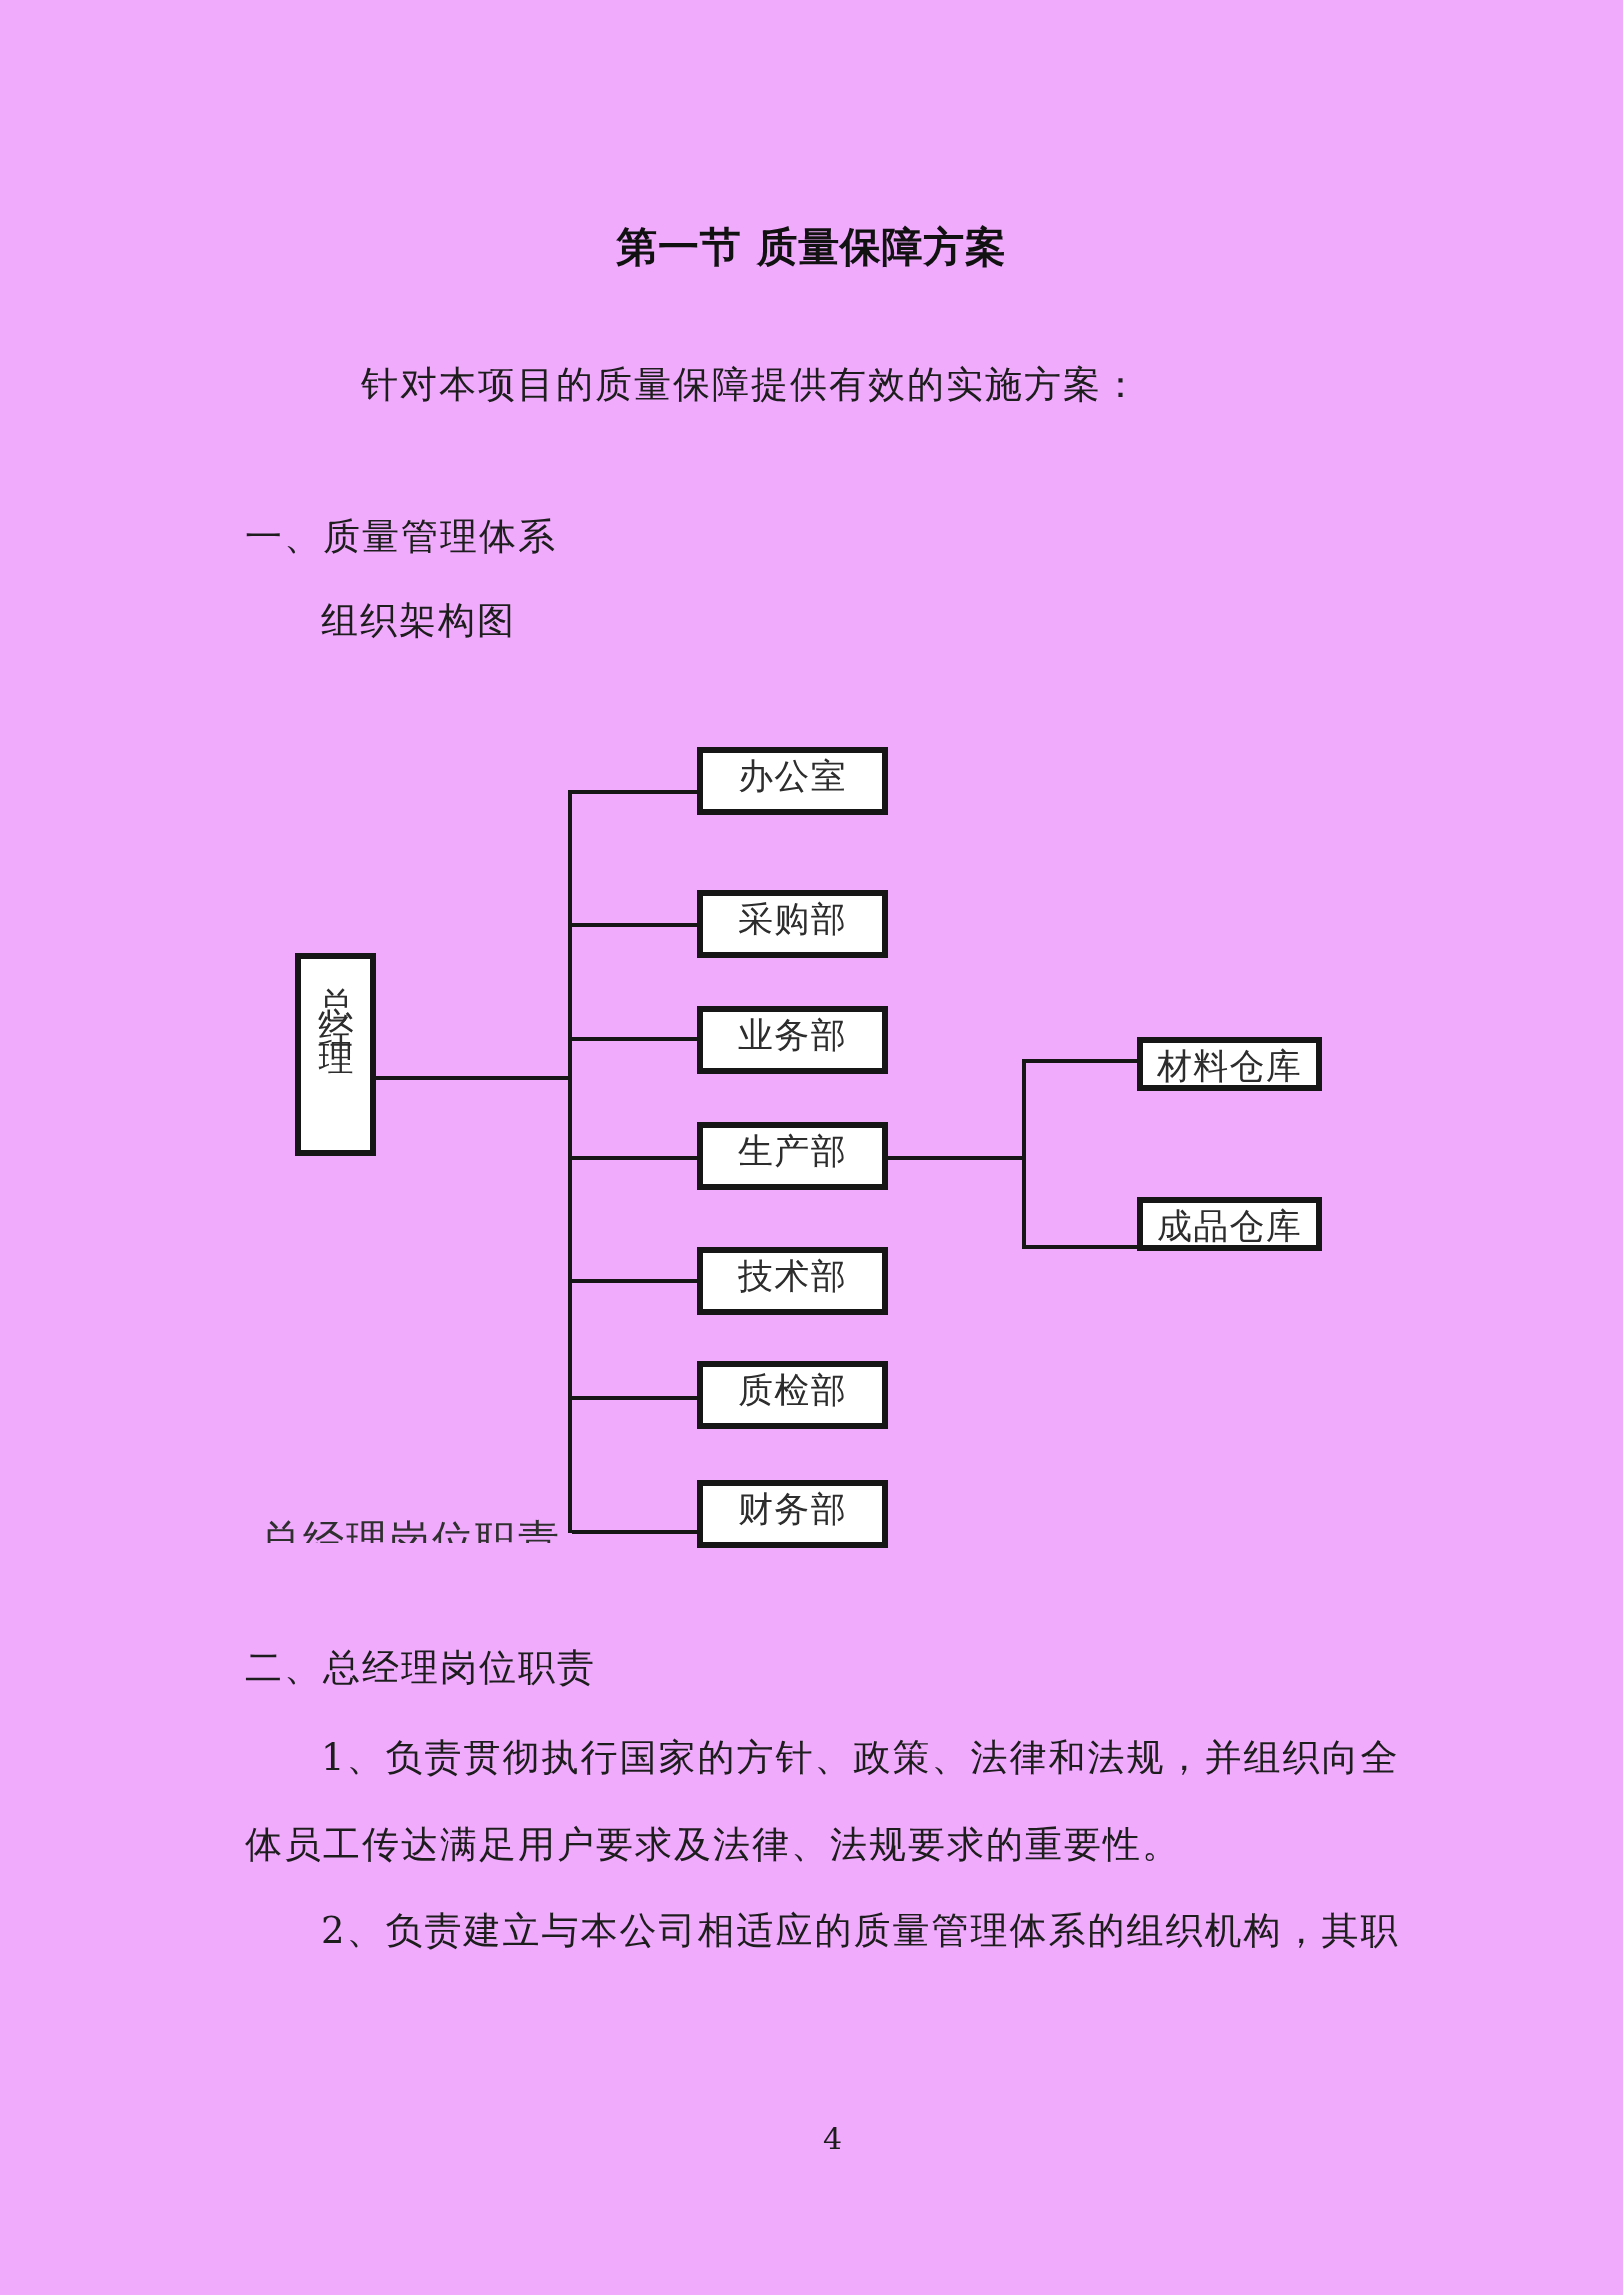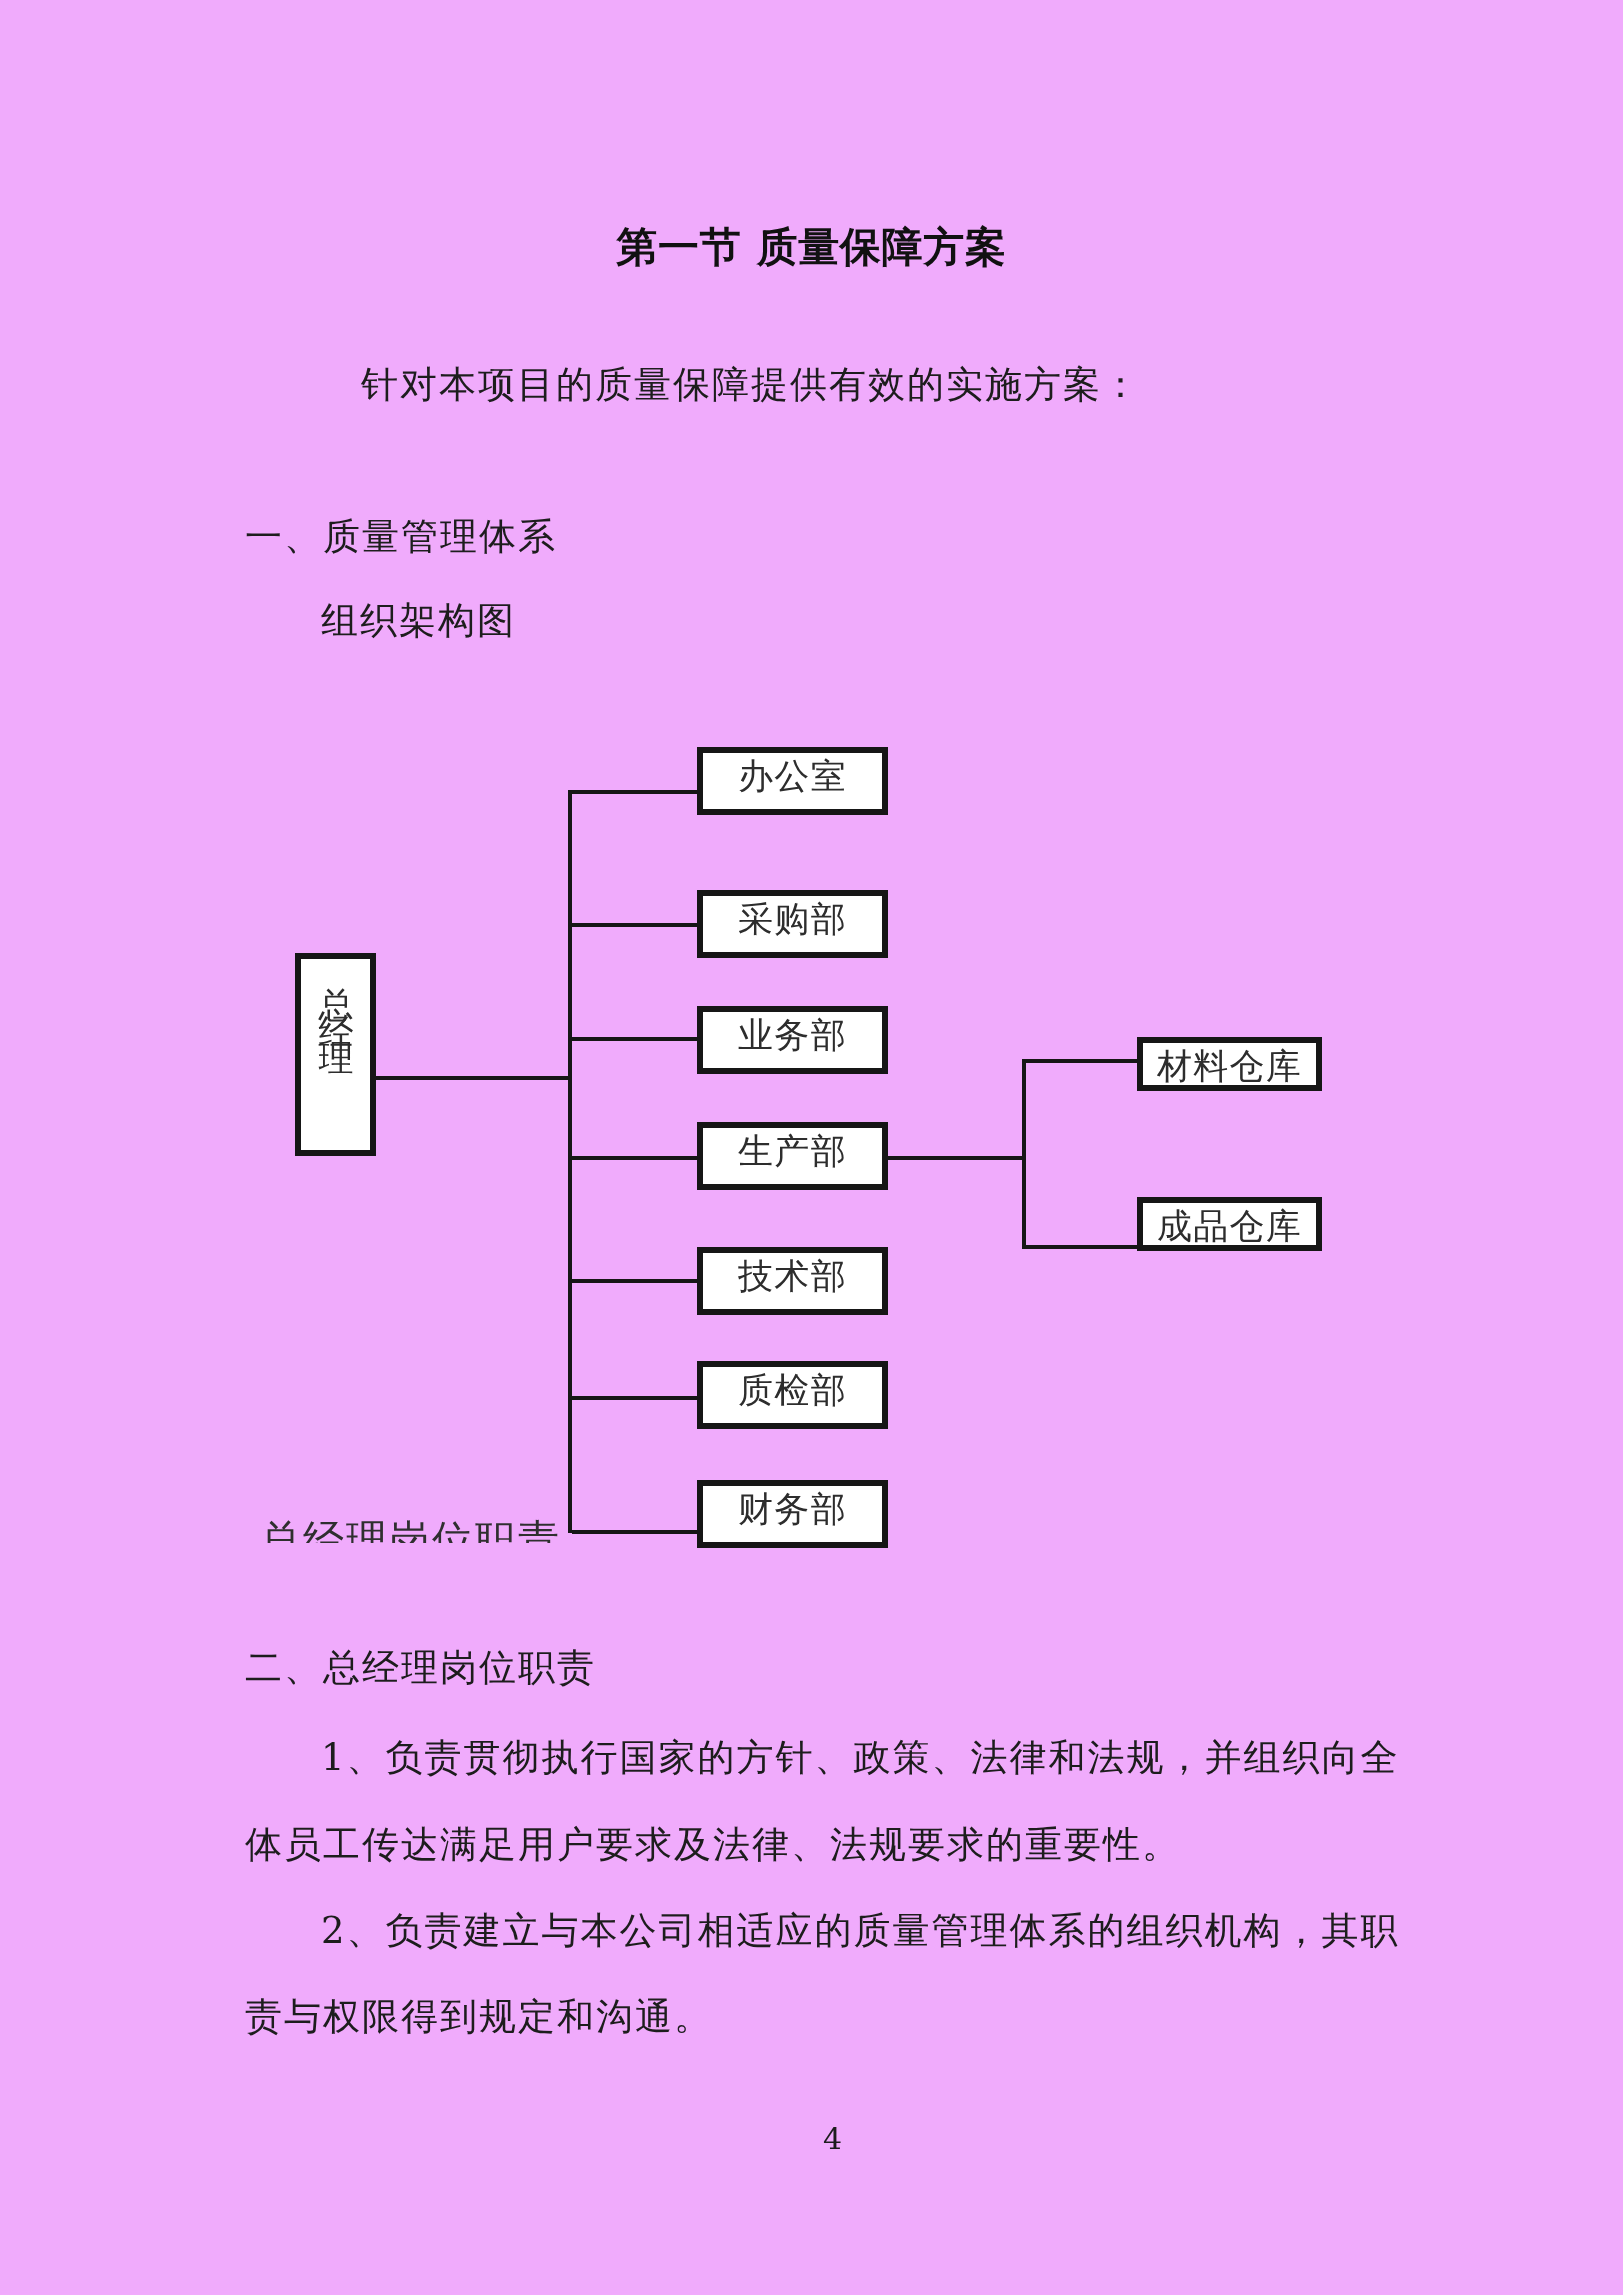--- a/index.html
+++ b/index.html
@@ -106,18 +106,17 @@
   </div>
 
   <div class="abs clip-text">总经理岗位职责</div>
 
   <div class="abs txt" style="left:245px;top:1649px;">二、总经理岗位职责</div>
 
   <div class="abs txt" style="left:321px;top:1739px;">1、负责贯彻执行国家的方针、政策、法律和法规，并组织向全</div>
   <div class="abs txt" style="left:245px;top:1826px;">体员工传达满足用户要求及法律、法规要求的重要性。</div>
 
   <div class="abs txt" style="left:321px;top:1912px;">2、负责建立与本公司相适应的质量管理体系的组织机构，其职</div>
-  <div class="abs txt" style="left:245px;top:1998px;">责与权限得到规定和沟通。</div>
 
   <div class="abs pagenum">4</div>
 
 </div>
 
 
 </body></html>

